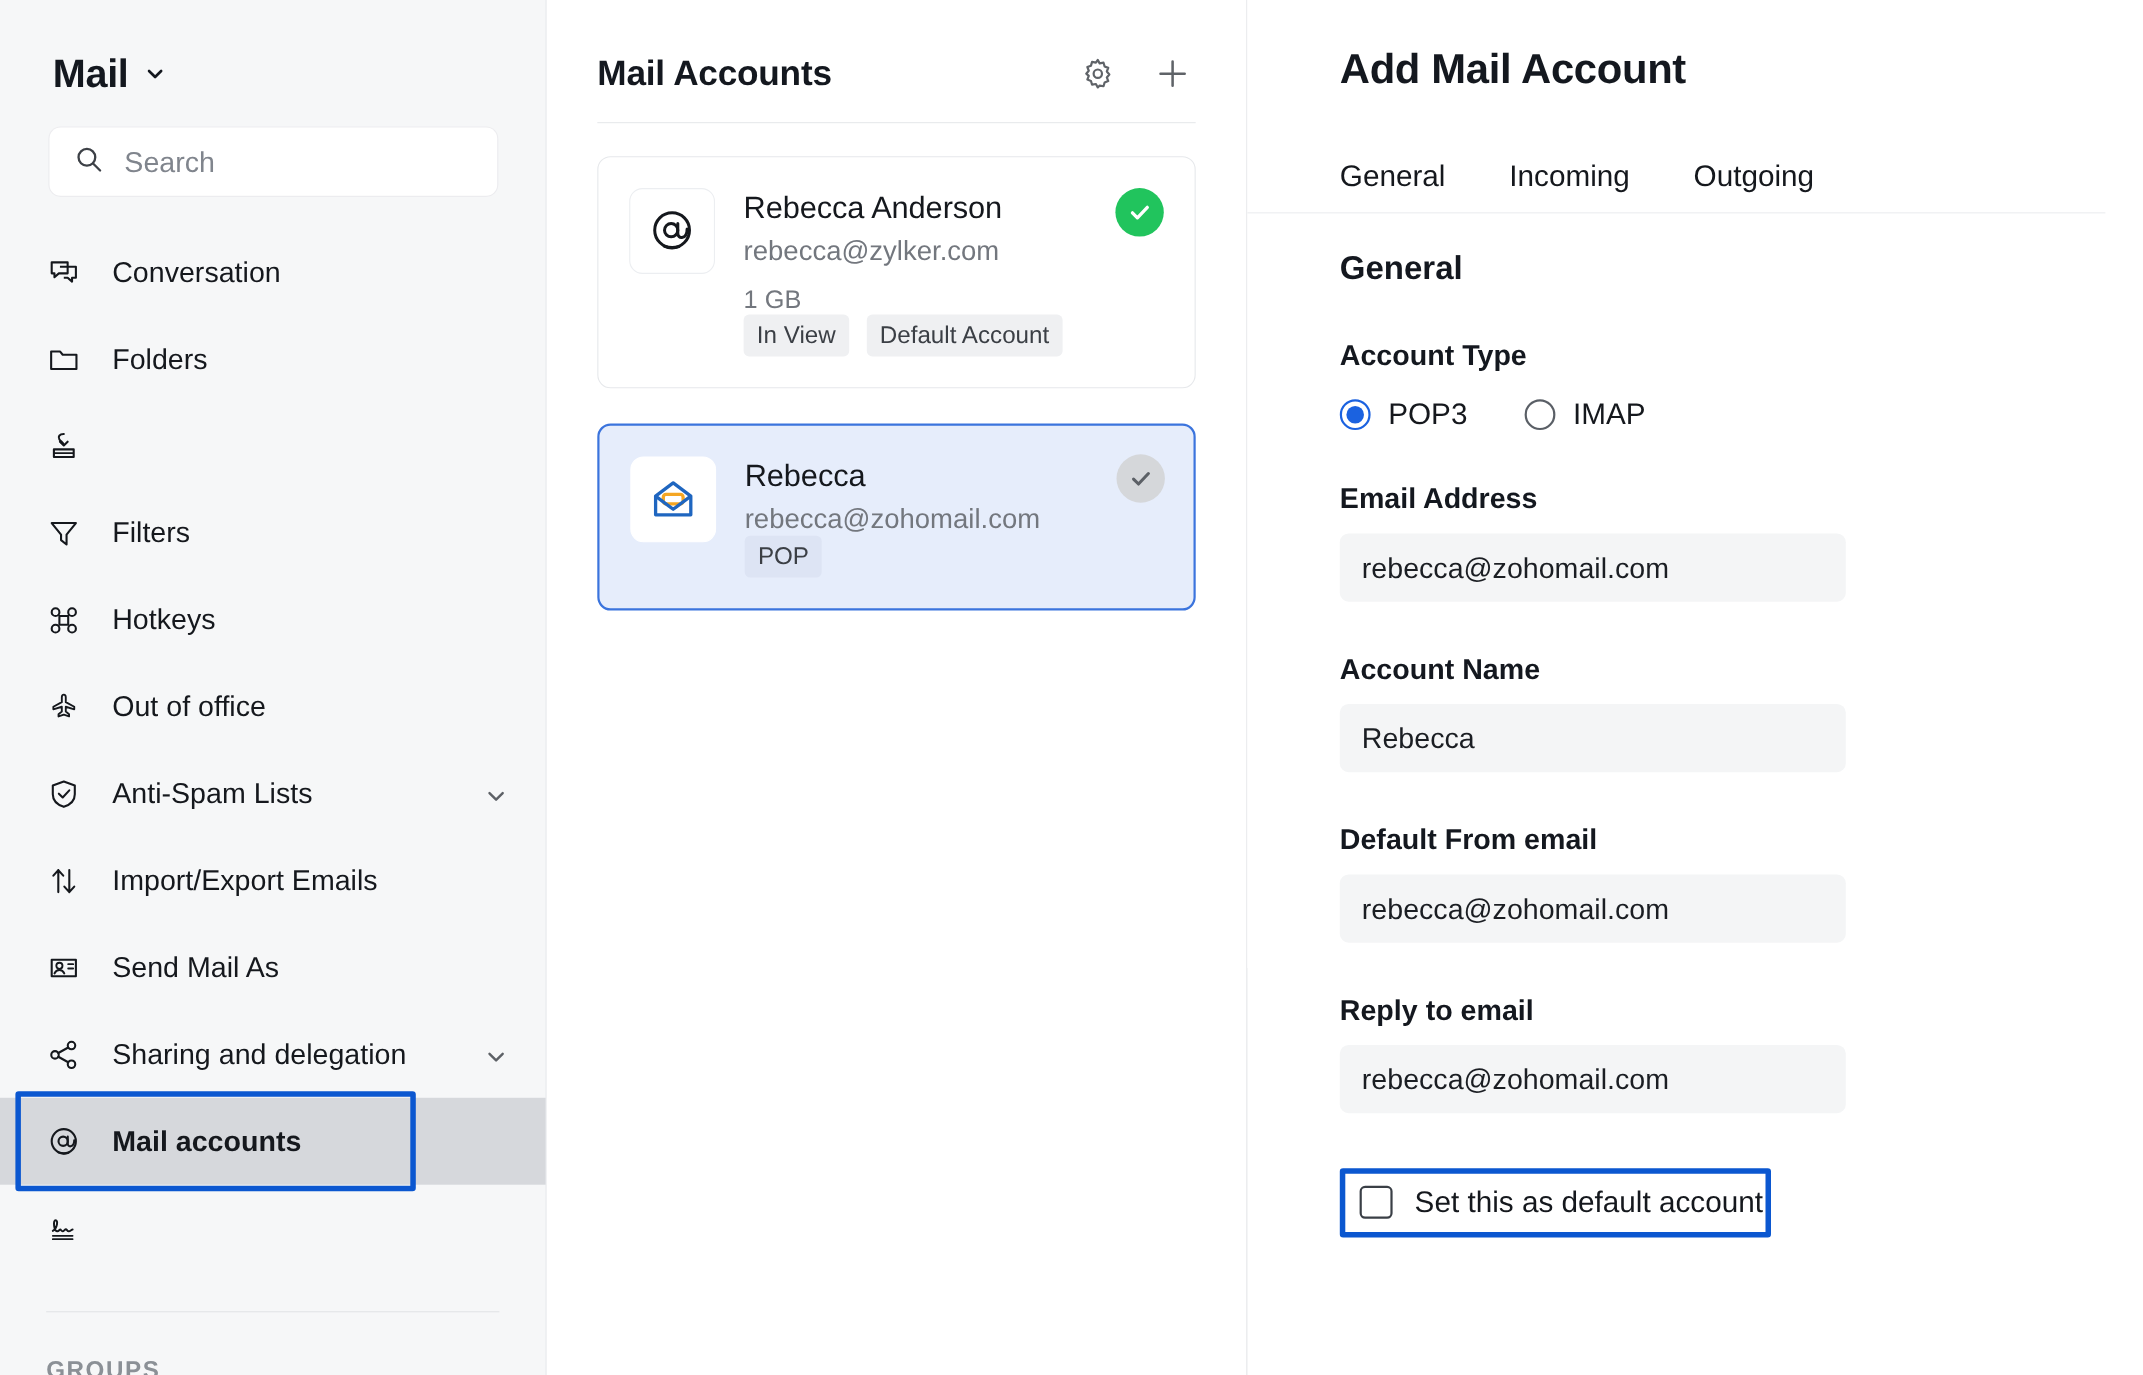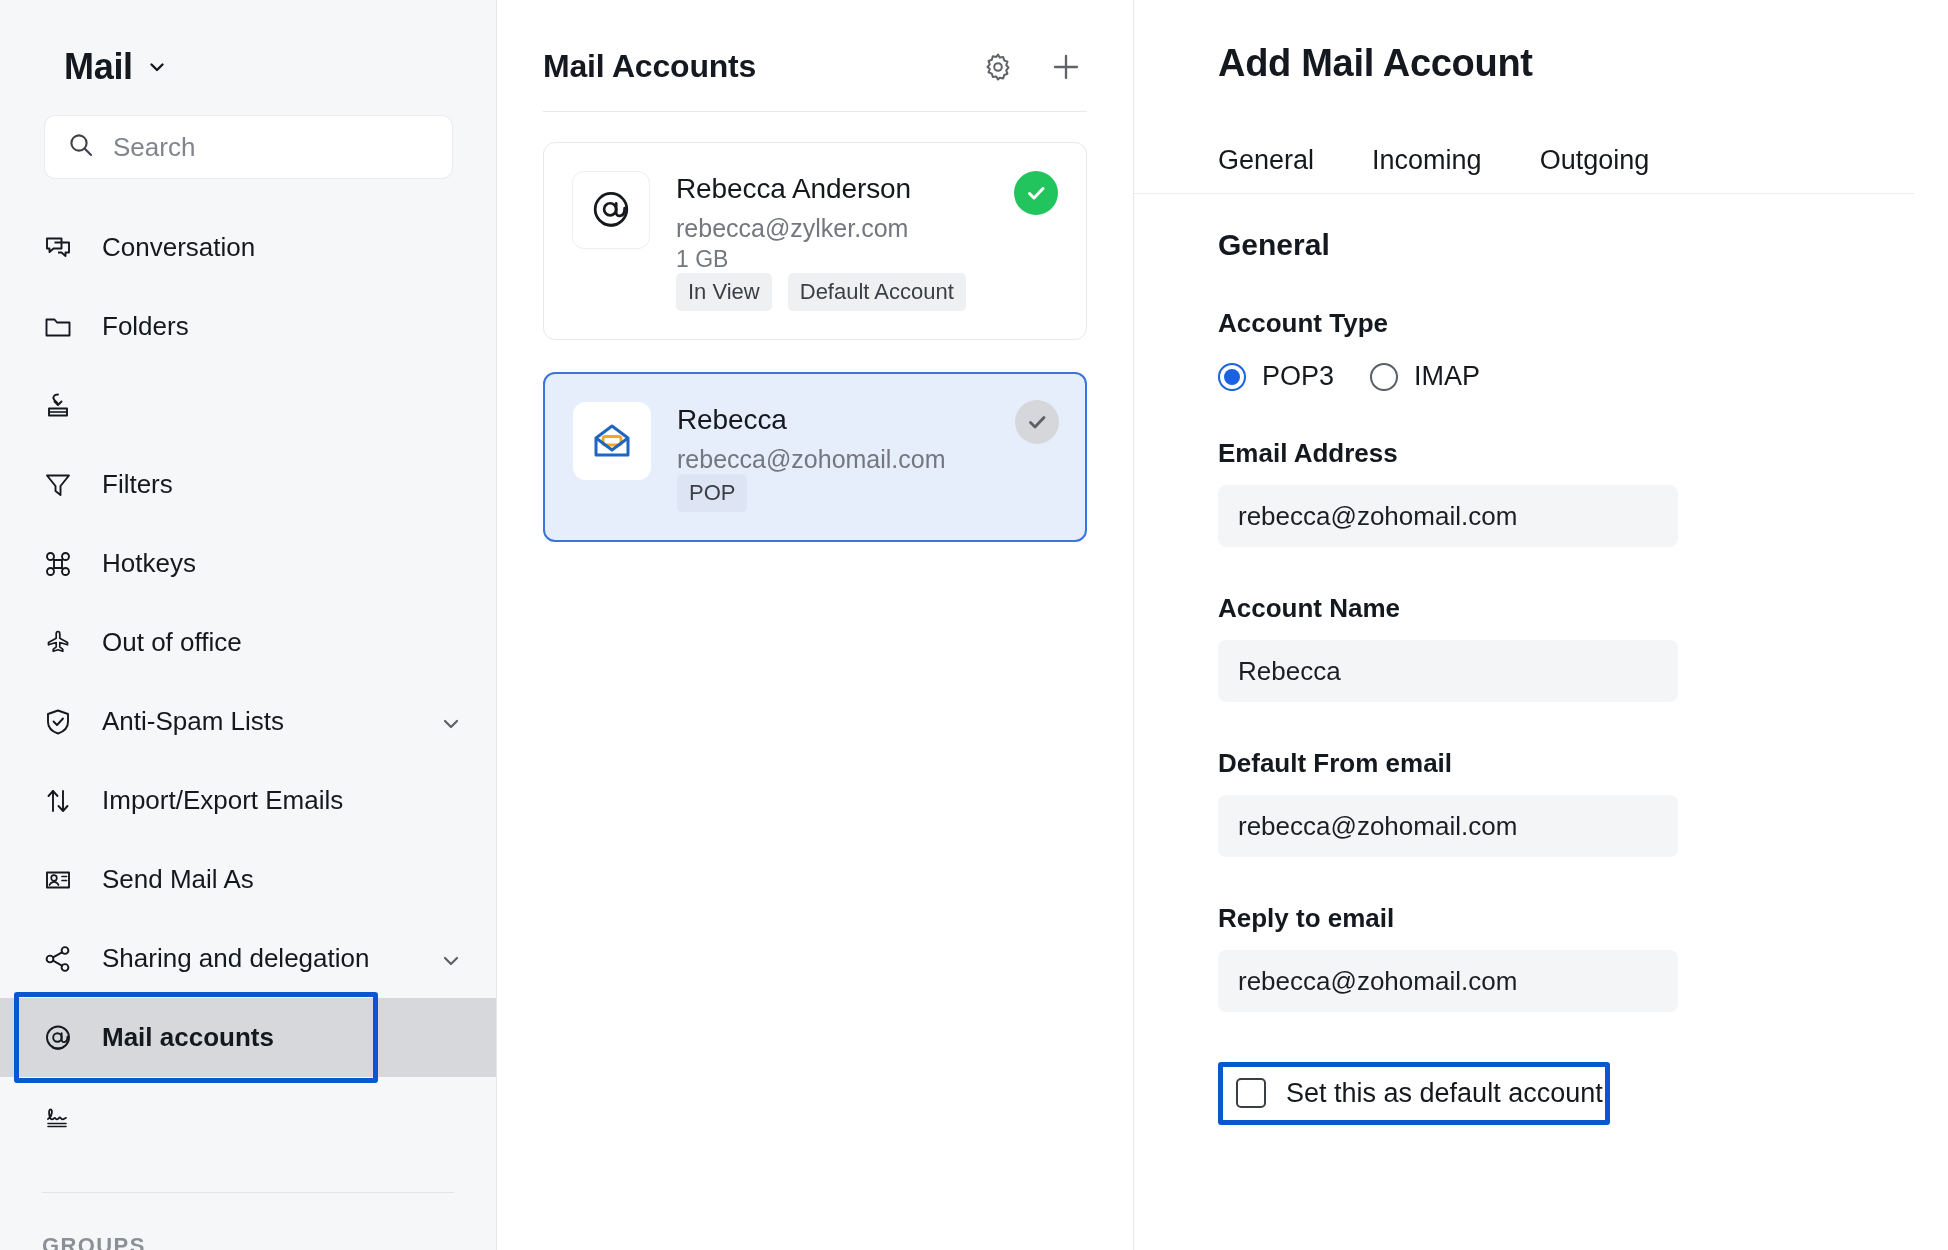--- a/index.html
+++ b/index.html
@@ -15,21 +15,21 @@
 
   
   .sidebar {
     width: 497px; height: 1250px;
     background: #f6f7f8;
     border-right: 1px solid #e4e6e9;
     position: relative; flex: 0 0 497px;
   }
   .brand {
     display: flex; align-items: center; gap: 14px;
-    padding: 46px 0 0 64px;
+    padding: 46px 0 0 48px;
   }
   .brand-title { font-size: 36px; font-weight: 700; letter-spacing: -0.3px; color: #14181f; }
   .chev { width: 20px; height: 20px; display:block; }
 
   .search-wrap { padding: 28px 44px 0 45px; }
   .search-box {
     height: 62px; background: #ffffff; border-radius: 10px;
     display: flex; align-items: center; gap: 18px;
     padding: 0 22px; box-shadow: 0 0 0 1px #ececef;
   }
@@ -99,21 +99,21 @@
   }
   .acct-avatar {
     width: 78px; height: 78px; flex: 0 0 78px;
     background: #ffffff; border: 1px solid #eceef1; border-radius: 12px;
     display: flex; align-items: center; justify-content: center;
   }
   .acct-card.selected .acct-avatar { border-color: #ffffff; }
   .acct-body { flex: 1; min-width: 0; padding-top: 2px; }
   .acct-name { font-size: 28px; font-weight: 400; color: #15181d; letter-spacing: -0.1px; }
   .acct-mail { font-size: 25px; color: #73777e; margin-top: 9px; }
-  .acct-size { font-size: 23px; color: #73777e; margin-top: 3px; }
+  .acct-size { font-size: 23px; color: #73777e; margin-top: 16px; }
   .badges { display: flex; gap: 16px; }
   .badge {
     background: #eff0f2; border-radius: 5px; padding: 6px 12px;
     font-size: 22px; color: #3b3f45; white-space: nowrap;
   }
   .acct-card.selected .badge { background: #dde4f4; }
   .check-green {
     position: absolute; top: 28px; right: 28px;
     width: 44px; height: 44px; border-radius: 50%;
     background: #21c45d; display: flex; align-items: center; justify-content: center;
@@ -136,21 +136,21 @@
   }
   .tab {
     font-size: 27px; color: #15181d; padding: 0 0 17px 0;
     margin-right: 58px; cursor: pointer; white-space: nowrap;
   }
   .form { padding: 34px 0 0 84px; }
   .sec-head { font-size: 30px; font-weight: 700; color: #14181f; }
   .field-label {
     font-size: 26px; font-weight: 700; color: #14181f; margin-top: 46px;
   }
-  .radio-row { display: flex; gap: 36px; margin-top: 22px; }
+  .radio-row { display: flex; gap: 52px; margin-top: 22px; }
   .radio { display: flex; align-items: center; gap: 16px; cursor: pointer; }
   .radio .dot {
     width: 28px; height: 28px; border-radius: 50%;
     border: 2px solid #5a5f66; background: #fff;
     display: flex; align-items: center; justify-content: center;
   }
   .radio.on .dot { border: 2px solid #1b62e0; }
   .radio.on .dot::after {
     content: ""; width: 16px; height: 16px; border-radius: 50%;
     background: #1b62e0;

